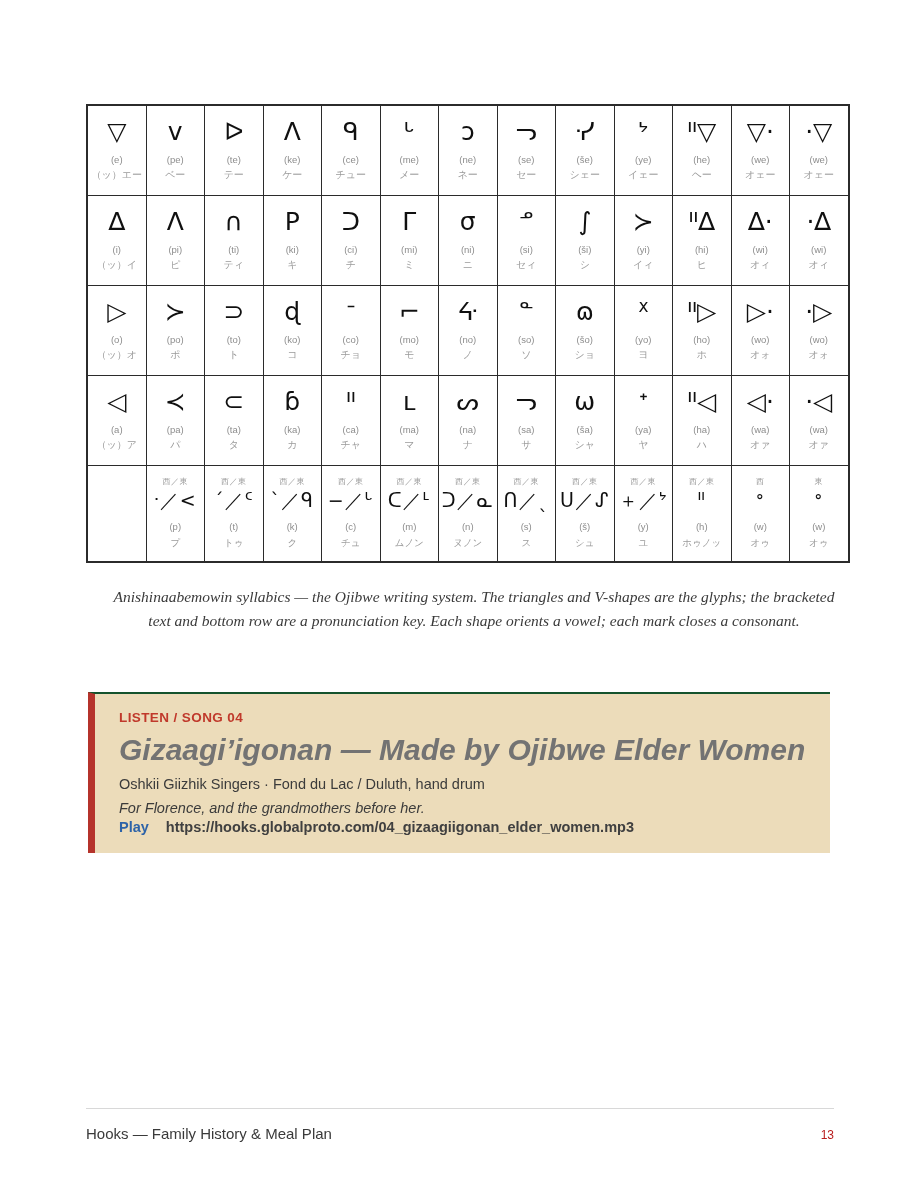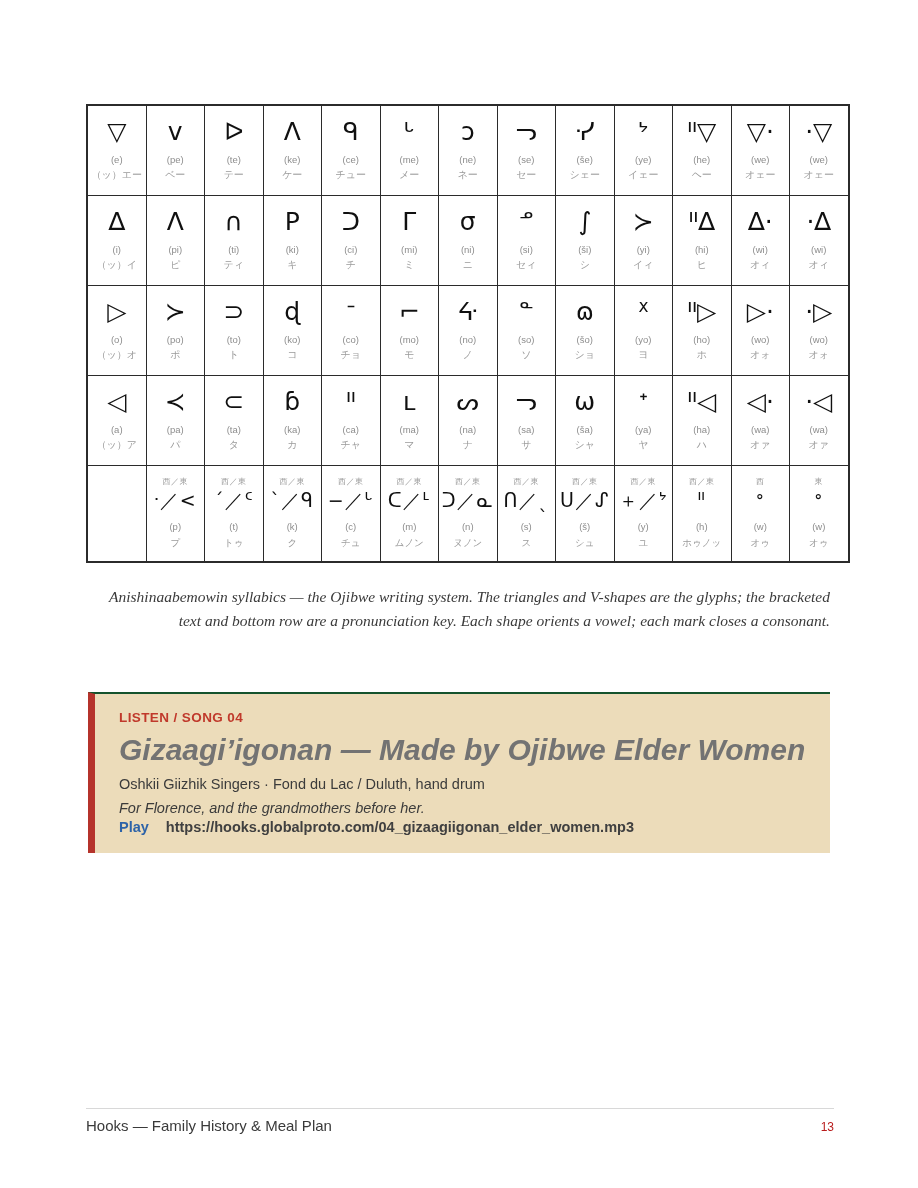--- a/index.html
+++ b/index.html
@@ -92,29 +92,29 @@
     letter-spacing: 1px;
   }
   .finals .kana {
     font-size: 9.5px;
   }
   td.empty .cell-inner { visibility: hidden; }
 
   
   .caption {
     position: absolute;
-    left: 90px;
+    left: 104px;
     top: 585px;
     width: 740px;
     font-family: "Liberation Serif", serif;
     font-style: italic;
     font-size: 15.5px;
     line-height: 1.55;
     color: #3a3a3a;
-    text-align: right;
+    text-align: center;
   }
 
   
   .callout {
     position: absolute;
     left: 88px;
     top: 692px;
     width: 742px;
     box-sizing: border-box;
     background: #ecdcba;
@@ -171,21 +171,21 @@
     color: #404040;
   }
 
   
   .footer {
     position: absolute;
     left: 86px;
     top: 1108px;
     width: 748px;
     border-top: 1px solid #d8d8d8;
-    padding-top: 8px;
+    padding-top: 16px;
     display: flex;
     justify-content: space-between;
     align-items: baseline;
   }
   .footer-title {
     font-family: "Liberation Sans", sans-serif;
     font-size: 15px;
     color: #3a3a3a;
   }
   .footer-page {

